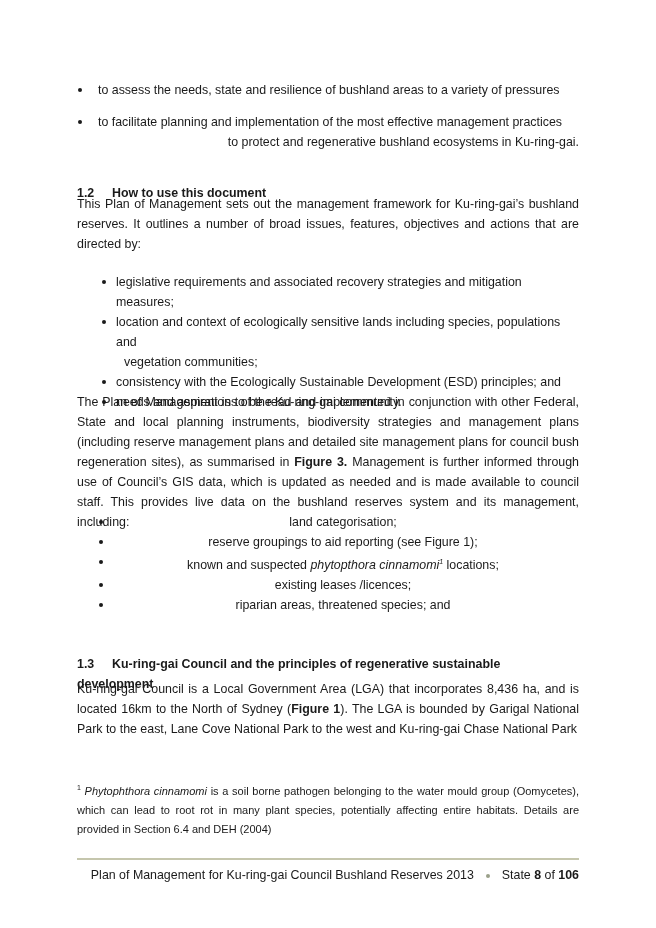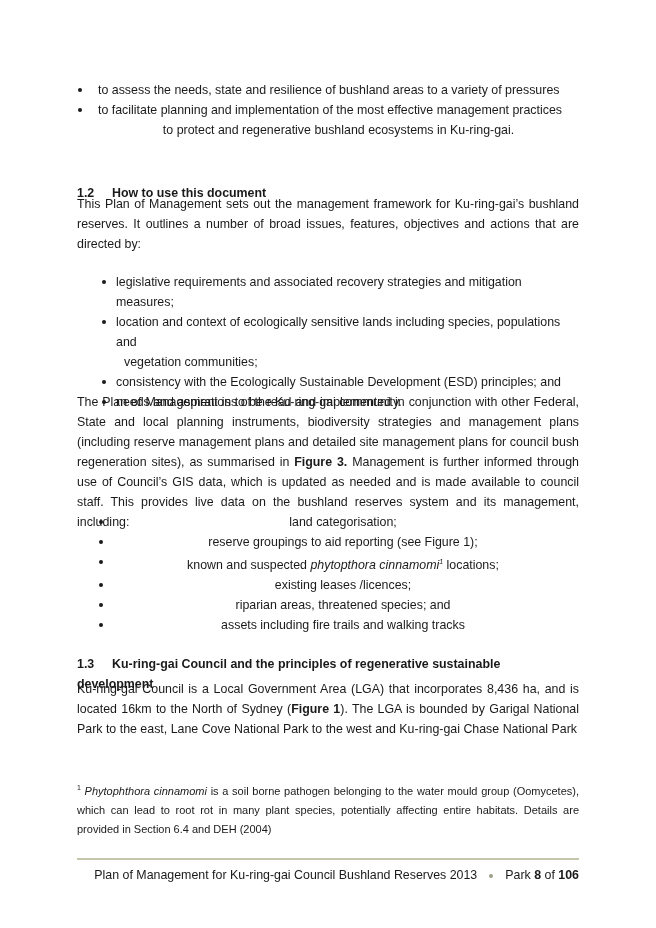--- a/index.html
+++ b/index.html
@@ -24,24 +24,24 @@
 <body>
 
 <div class="page">
 
   <div class="content" style="top:80px;">
     <ul class="bl">
       <li style="padding-left:21px;">
         <span class="dot" style="left:1px;"></span>
         <div class="p">to assess the needs, state and resilience of bushland areas to a variety of pressures</div>
       </li>
-      <li style="padding-left:21px;">
+      <li style="padding-left:21px;margin-top:12px;">
         <span class="dot" style="left:1px;"></span>
         <div class="p">to facilitate planning and implementation of the most effective management practices</div>
-        <div class="p" style="text-align:center;">to protect and regenerative bushland ecosystems in Ku-ring-gai.</div>
+        <div class="p" style="text-align:right;">to protect and regenerative bushland ecosystems in Ku-ring-gai.</div>
       </li>
     </ul>
   </div>
 
   <div class="content" style="top:183px;">
     <p class="h"><span class="num">1.2</span><span>How to use this document</span></p>
   </div>
 
   <div class="content" style="top:194px;">
     <p class="p">This Plan of Management sets out the management framework for Ku-ring-gai’s bushland reserves. It outlines a number of broad issues, features, objectives and actions that are directed by:</p>
@@ -88,37 +88,33 @@
         <span>known and suspected </span><i>phytopthora cinnamomi</i><sup style="font-size:7px;font-style:italic;">1</sup><span> locations;</span>
       </li>
       <li style="padding-left:30px;">
         <span class="dot" style="left:22px;"></span>
         <span>existing leases /licences;</span>
       </li>
       <li style="padding-left:30px;">
         <span class="dot" style="left:22px;"></span>
         <span>riparian areas, threatened species; and</span>
       </li>
-      <li style="padding-left:30px;">
-        <span class="dot" style="left:22px;"></span>
-        <span>assets including fire trails and walking tracks</span>
-      </li>
     </ul>
   </div>
 
   <div class="content" style="top:654px;">
     <p class="h"><span class="num">1.3</span><span>Ku-ring-gai Council and the principles of regenerative sustainable development</span></p>
   </div>
 
   <div class="content" style="top:679px;">
     <p class="p"><span>Ku-ring-gai Council is a Local Government Area (LGA) that incorporates 8,436 ha, and is located 16km to the North of Sydney (</span><b>Figure 1</b><span>). The LGA is bounded by Garigal National Park to the east, Lane Cove National Park to the west and Ku-ring-gai Chase National Park</span></p>
   </div>
 
   <div class="content" style="top:778px;">
     <p class="p footnote"><sup style="font-size:7px;">1</sup> <i>Phytophthora cinnamomi</i><span> is a soil borne pathogen belonging to the water mould group (Oomycetes), which can lead to root rot in many plant species, potentially affecting entire habitats. Details are provided in Section 6.4 and DEH (2004)</span></p>
   </div>
 
   <div class="footer-rule"></div>
   <div class="footer">
-    <span>Plan of Management for Ku-ring-gai Council Bushland Reserves 2013</span><span class="sep"></span><span>Park </span><b>8</b><span> of </span><b>106</b>
+    <span>Plan of Management for Ku-ring-gai Council Bushland Reserves 2013</span><span class="sep"></span><span>State </span><b>8</b><span> of </span><b>106</b>
   </div>
 
 </div>
 
 </body></html>

